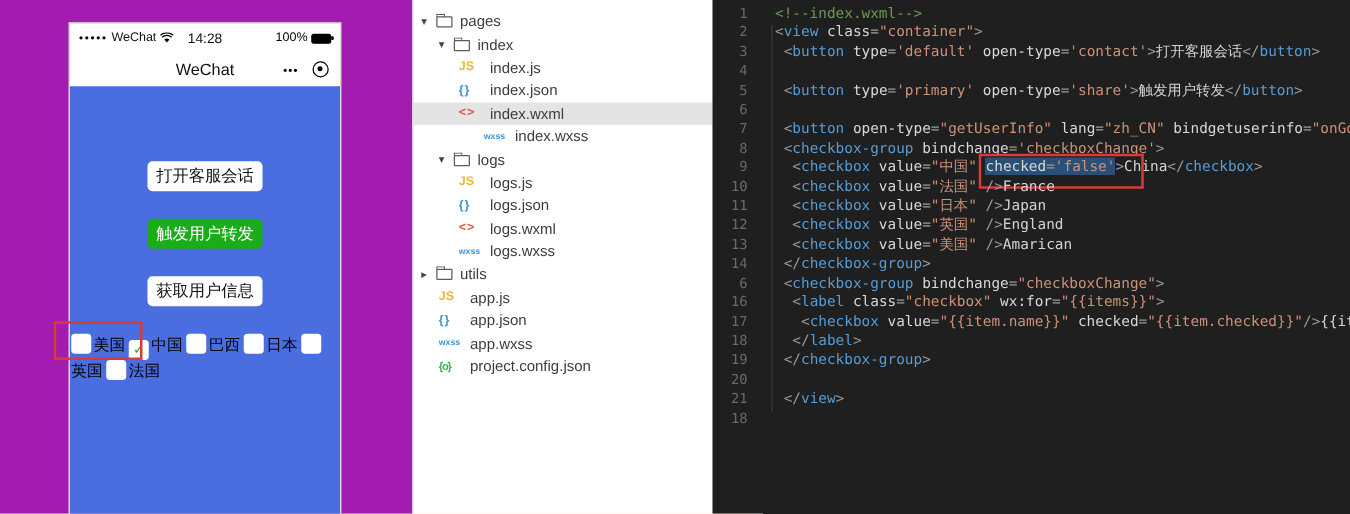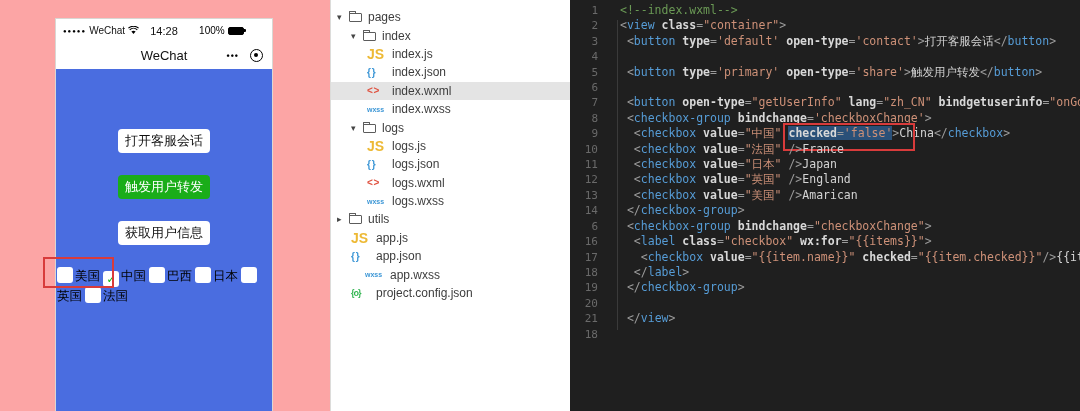--- a/index.html
+++ b/index.html
@@ -4,29 +4,29 @@
 <style>
   :root{
     --blue:#4a6de0; --green:#1aad19; --ann:#d83b3b; --check:#09bb07;
     --editor-bg:#1f1f1f;
   }
   *{box-sizing:border-box}
   body{margin:0;font-family:"Liberation Sans","DejaVu Sans",sans-serif}
   .root{position:relative;width:1080px;height:411px;background:#edece9;overflow:hidden}
 
   
-  .sim{position:absolute;left:0;top:0;width:330px;height:411px;background:#fca5a5}
+  .sim{position:absolute;left:0;top:0;width:330px;height:411px;background:#a21caf}
   .phone{position:absolute;left:55px;top:18px;width:218px;height:393px;background:#fff;
          border:1px solid #d9d7d3;border-bottom:none}
   .statusbar{height:23px;display:flex;align-items:center;padding:0 7px;font-size:10px;color:#000}
   .sb-left{flex:1;display:flex;align-items:center;gap:3px;white-space:nowrap}
   .dots{font-size:6px;letter-spacing:1px;line-height:1}
   .carrier{font-size:10px;color:#111}
   .sb-time{flex:0 0 auto;font-size:11px;color:#111}
-  .sb-right{flex:1;display:flex;align-items:center;justify-content:center;gap:3px}
+  .sb-right{flex:1;display:flex;align-items:center;justify-content:flex-end;gap:3px}
   .battery{width:16px;height:8px;border:1px solid #000;border-radius:2px;background:#000;position:relative}
   .battery::after{content:"";position:absolute;right:-3px;top:1.5px;width:2px;height:3px;background:#000;border-radius:0 1px 1px 0}
   .navbar{height:27px;position:relative;display:flex;align-items:center;justify-content:center;font-size:13px;color:#111}
   .capsule{position:absolute;right:9px;top:0;height:27px;display:flex;align-items:center;gap:11px}
   .more{font-size:9px;letter-spacing:1px;font-weight:bold;color:#000}
   .exit{width:13px;height:13px;border:1.6px solid #000;border-radius:50%;position:relative}
   .exit::after{content:"";position:absolute;left:3.2px;top:3.2px;width:4px;height:4px;border-radius:50%;background:#000}
   .content{height:343px;background:var(--blue);padding-top:60px;position:relative;overflow:hidden}
   .mp-btn{width:92px;height:24px;line-height:24px;margin:0 auto 22px auto;text-align:center;
           font-size:13px;border-radius:4px;background:#fff;color:#111}
@@ -41,37 +41,37 @@
 
   
   .tree{position:absolute;left:330px;top:0;width:240px;height:411px;background:#fff;
         border-left:1px solid #dcdcda;padding-top:8px;font-size:12px;color:#3d3d3d}
   .trow{height:18.4px;display:flex;align-items:center;white-space:nowrap}
   .trow.selected{background:#e4e4e4}
   .arrow{width:12px;font-size:9px;color:#444;text-align:left;flex:none}
   .fold{flex:none;width:13px;height:9px;border:1px solid #5c5c5c;border-radius:1px;position:relative;margin-right:6px;margin-top:1px}
   .fold::before{content:"";position:absolute;left:-1px;top:-3px;width:5px;height:2px;border:1px solid #5c5c5c;border-bottom:none;border-radius:1px 1px 0 0}
   .fico{flex:none;width:22px;margin-right:3px;font-weight:bold;text-align:left}
-  .fi-js{color:#edb935;font-size:14px}
+  .fi-js{color:#edb935;font-size:10px}
   .fi-json{color:#3d97d6;font-size:10px;letter-spacing:-1px}
   .fi-wxml{color:#e05240;font-size:10px;letter-spacing:-1px}
   .fi-wxss{color:#3d97d6;font-size:7px}
   .fi-config{color:#33b552;font-size:9px;letter-spacing:-1px}
 
   
   .editor{position:absolute;left:570px;top:0;width:510px;height:411px;background:var(--editor-bg);
           padding-top:3px;font-family:"DejaVu Sans Mono","Liberation Mono",monospace;
           font-size:11.5px;line-height:15.4px;overflow:hidden}
   .guide{position:absolute;left:47px;top:20px;width:1px;height:310px;background:#3a3a3a}
   .cl{display:flex;white-space:pre;position:relative}
   .ln{width:28px;text-align:right;color:#6a6a6a;flex:none;margin-right:22px;font-size:11px}
   .code{white-space:pre}
   .tk-c{color:#6a9955}
   .tk-t{color:#569cd6}
-  .tk-a{color:#d8d8d8;font-weight:bold}
+  .tk-a{color:#d8d8d8;font-weight:normal}
   .tk-s{color:#ce9178}
   .tk-x{color:#d4d4d4}
   .tk-p{color:#9b9b9b}
   .tk-sel{background:#2a5078;position:relative;color:#eee}
   .tk-sel::after{content:"";position:absolute;left:-5px;top:-3px;width:calc(100% + 24px);height:24px;
                  border:2px solid var(--ann);pointer-events:none}
 </style>
 </head>
 <body>
 
@@ -130,21 +130,21 @@
         <span class="tlabel">index.js</span>
       </div>
       <div class="trow" style="padding-left: 36px;">
         <span class="fico fi-json">{ }</span>
         <span class="tlabel">index.json</span>
       </div>
       <div class="trow selected" style="padding-left: 36px;">
         <span class="fico fi-wxml">&lt; &gt;</span>
         <span class="tlabel">index.wxml</span>
       </div>
-      <div class="trow" style="padding-left: 36px;">
+      <div class="trow" style="padding-left: 56px;">
         <span class="fico fi-wxss">wxss</span>
         <span class="tlabel">index.wxss</span>
       </div>
       <div class="trow" style="padding-left: 20px;">
         <span class="arrow">▾</span>
         <span class="fold"></span>
         <span class="tlabel">logs</span>
       </div>
       <div class="trow" style="padding-left: 36px;">
         <span class="fico fi-js">JS</span>
@@ -168,21 +168,21 @@
         <span class="tlabel">utils</span>
       </div>
       <div class="trow" style="padding-left: 20px;">
         <span class="fico fi-js">JS</span>
         <span class="tlabel">app.js</span>
       </div>
       <div class="trow" style="padding-left: 20px;">
         <span class="fico fi-json">{ }</span>
         <span class="tlabel">app.json</span>
       </div>
-      <div class="trow" style="padding-left: 34px;">
+      <div class="trow" style="padding-left: 20px;">
         <span class="fico fi-wxss">wxss</span>
         <span class="tlabel">app.wxss</span>
       </div>
       <div class="trow" style="padding-left: 20px;">
         <span class="fico fi-config">{o}</span>
         <span class="tlabel">project.config.json</span>
       </div>
     </div>
 
   <div class="editor">

